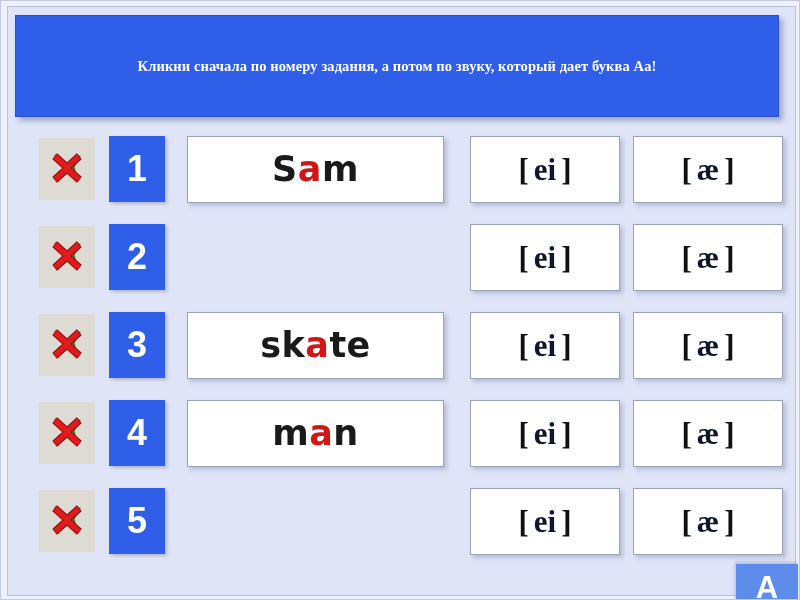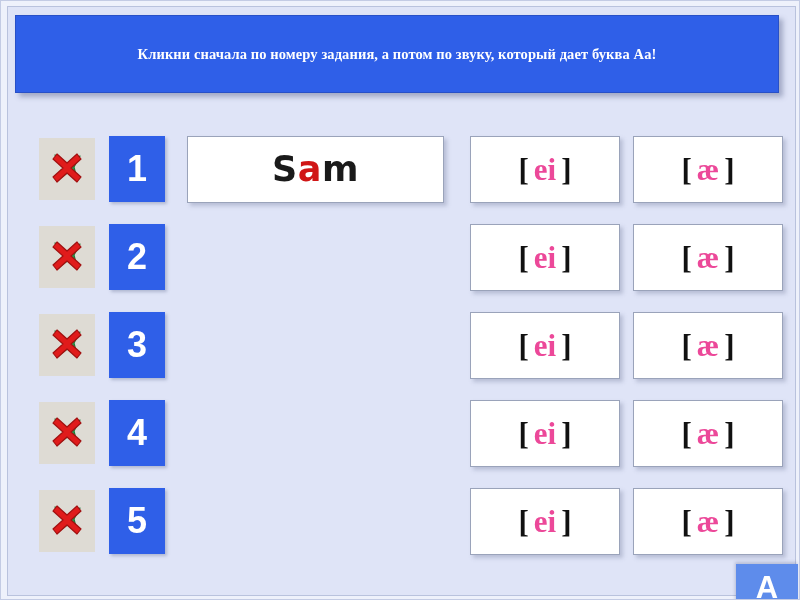--- a/index.html
+++ b/index.html
@@ -37,21 +37,21 @@
     border: 1px solid #b9c2dd;
     pointer-events: none;
   }
 
   
   #header {
     position: absolute;
     left: 14px;
     top: 14px;
     width: 764px;
-    height: 78px;
+    height: 102px;
     background: #2f5fe8;
     box-sizing: border-box;
     border: 1px solid #2850c7;
     box-shadow: 4px 4px 5px rgba(90,100,140,0.45);
     color: #ffffff;
     font-family: "Liberation Serif", serif;
     font-weight: bold;
     display: flex;
     flex-direction: column;
     align-items: center;
@@ -156,21 +156,21 @@
   .ph-ae { left: 632px; }
   .ph-text {
     font-family: "Liberation Serif", serif;
     font-weight: bold;
     font-size: 31px;
     color: #111111;
     line-height: 1;
     white-space: pre;
   }
   .ph-text .sym {
-    color: #ec4899;
+    color: #0f172a;
     padding: 0 5px;
     font-family: Liberation Serif, serif;
   }
 
   
   #a-button {
     position: absolute;
     left: 735px;
     top: 563px;
     width: 62px;
@@ -234,35 +234,41 @@
     </div>
   </div>
       <div class="row" style="top: 310px;">
     <div class="cell status-icon">
       <svg width="46" height="46" viewBox="0 0 46 46">
         <path d="M11 9 L22 22 L18 31 L26 25 L33 33 L30 21 L36 10 L24 18 Z" fill="#2e9e52" stroke="#1e7a3a" stroke-width="1.2" stroke-linejoin="round"></path>
         <path d="M9 13 L13 8 L23 17 L33 8 L37 13 L27 22 L37 31 L33 36 L23 27 L13 36 L9 31 L19 22 Z" fill="#e01b1b" stroke="#a11010" stroke-width="1.2" stroke-linejoin="round"></path>
       </svg>
     </div>
     <div class="cell num-btn">3</div>
+    <div class="cell word-box">
+      <span class="word-text"><span class="pre">sk</span><span class="hl">a</span><span class="suf">te</span></span>
+    </div>
     <div class="cell ph-box ph-ei">
       <span class="ph-text"><span class="brk-o">[</span><span class="sym">ei</span><span class="brk-c">]</span></span>
     </div>
     <div class="cell ph-box ph-ae">
       <span class="ph-text"><span class="brk-o">[</span><span class="sym">æ</span><span class="brk-c">]</span></span>
     </div>
   </div>
       <div class="row" style="top: 398px;">
     <div class="cell status-icon">
       <svg width="46" height="46" viewBox="0 0 46 46">
         <path d="M11 9 L22 22 L18 31 L26 25 L33 33 L30 21 L36 10 L24 18 Z" fill="#2e9e52" stroke="#1e7a3a" stroke-width="1.2" stroke-linejoin="round"></path>
         <path d="M9 13 L13 8 L23 17 L33 8 L37 13 L27 22 L37 31 L33 36 L23 27 L13 36 L9 31 L19 22 Z" fill="#e01b1b" stroke="#a11010" stroke-width="1.2" stroke-linejoin="round"></path>
       </svg>
     </div>
     <div class="cell num-btn">4</div>
+    <div class="cell word-box">
+      <span class="word-text"><span class="pre">m</span><span class="hl">a</span><span class="suf">n</span></span>
+    </div>
     <div class="cell ph-box ph-ei">
       <span class="ph-text"><span class="brk-o">[</span><span class="sym">ei</span><span class="brk-c">]</span></span>
     </div>
     <div class="cell ph-box ph-ae">
       <span class="ph-text"><span class="brk-o">[</span><span class="sym">æ</span><span class="brk-c">]</span></span>
     </div>
   </div>
       <div class="row" style="top: 486px;">
     <div class="cell status-icon">
       <svg width="46" height="46" viewBox="0 0 46 46">

